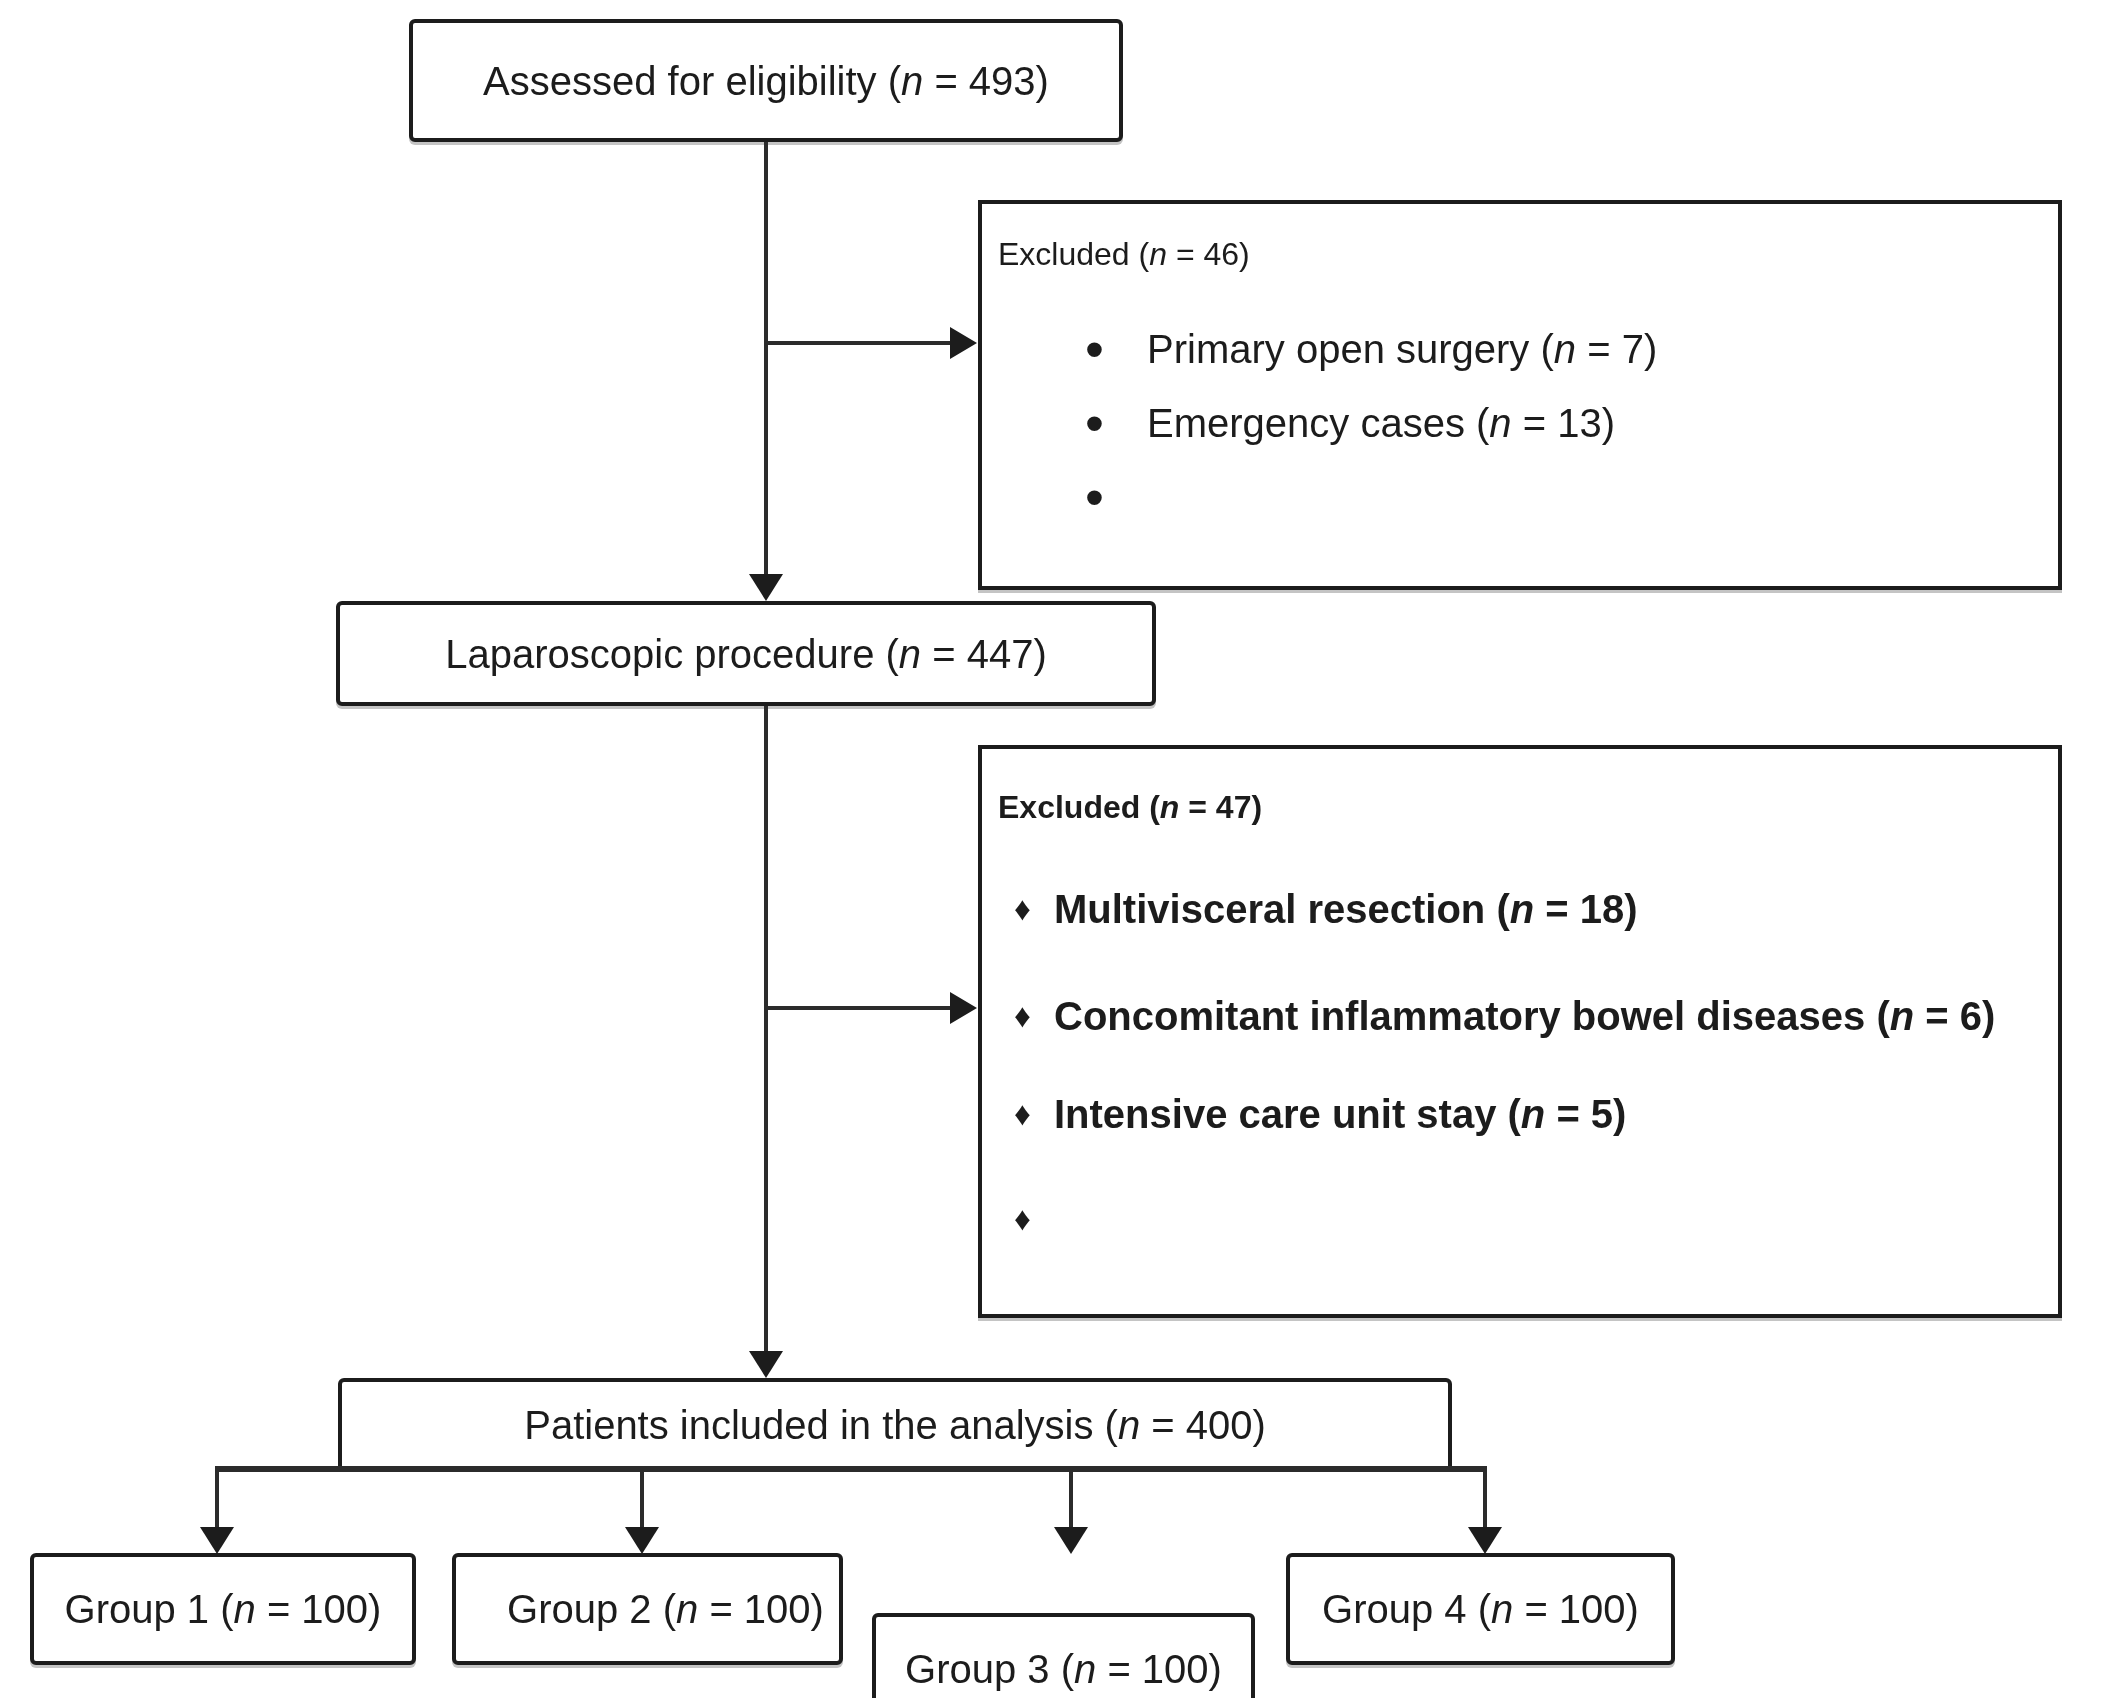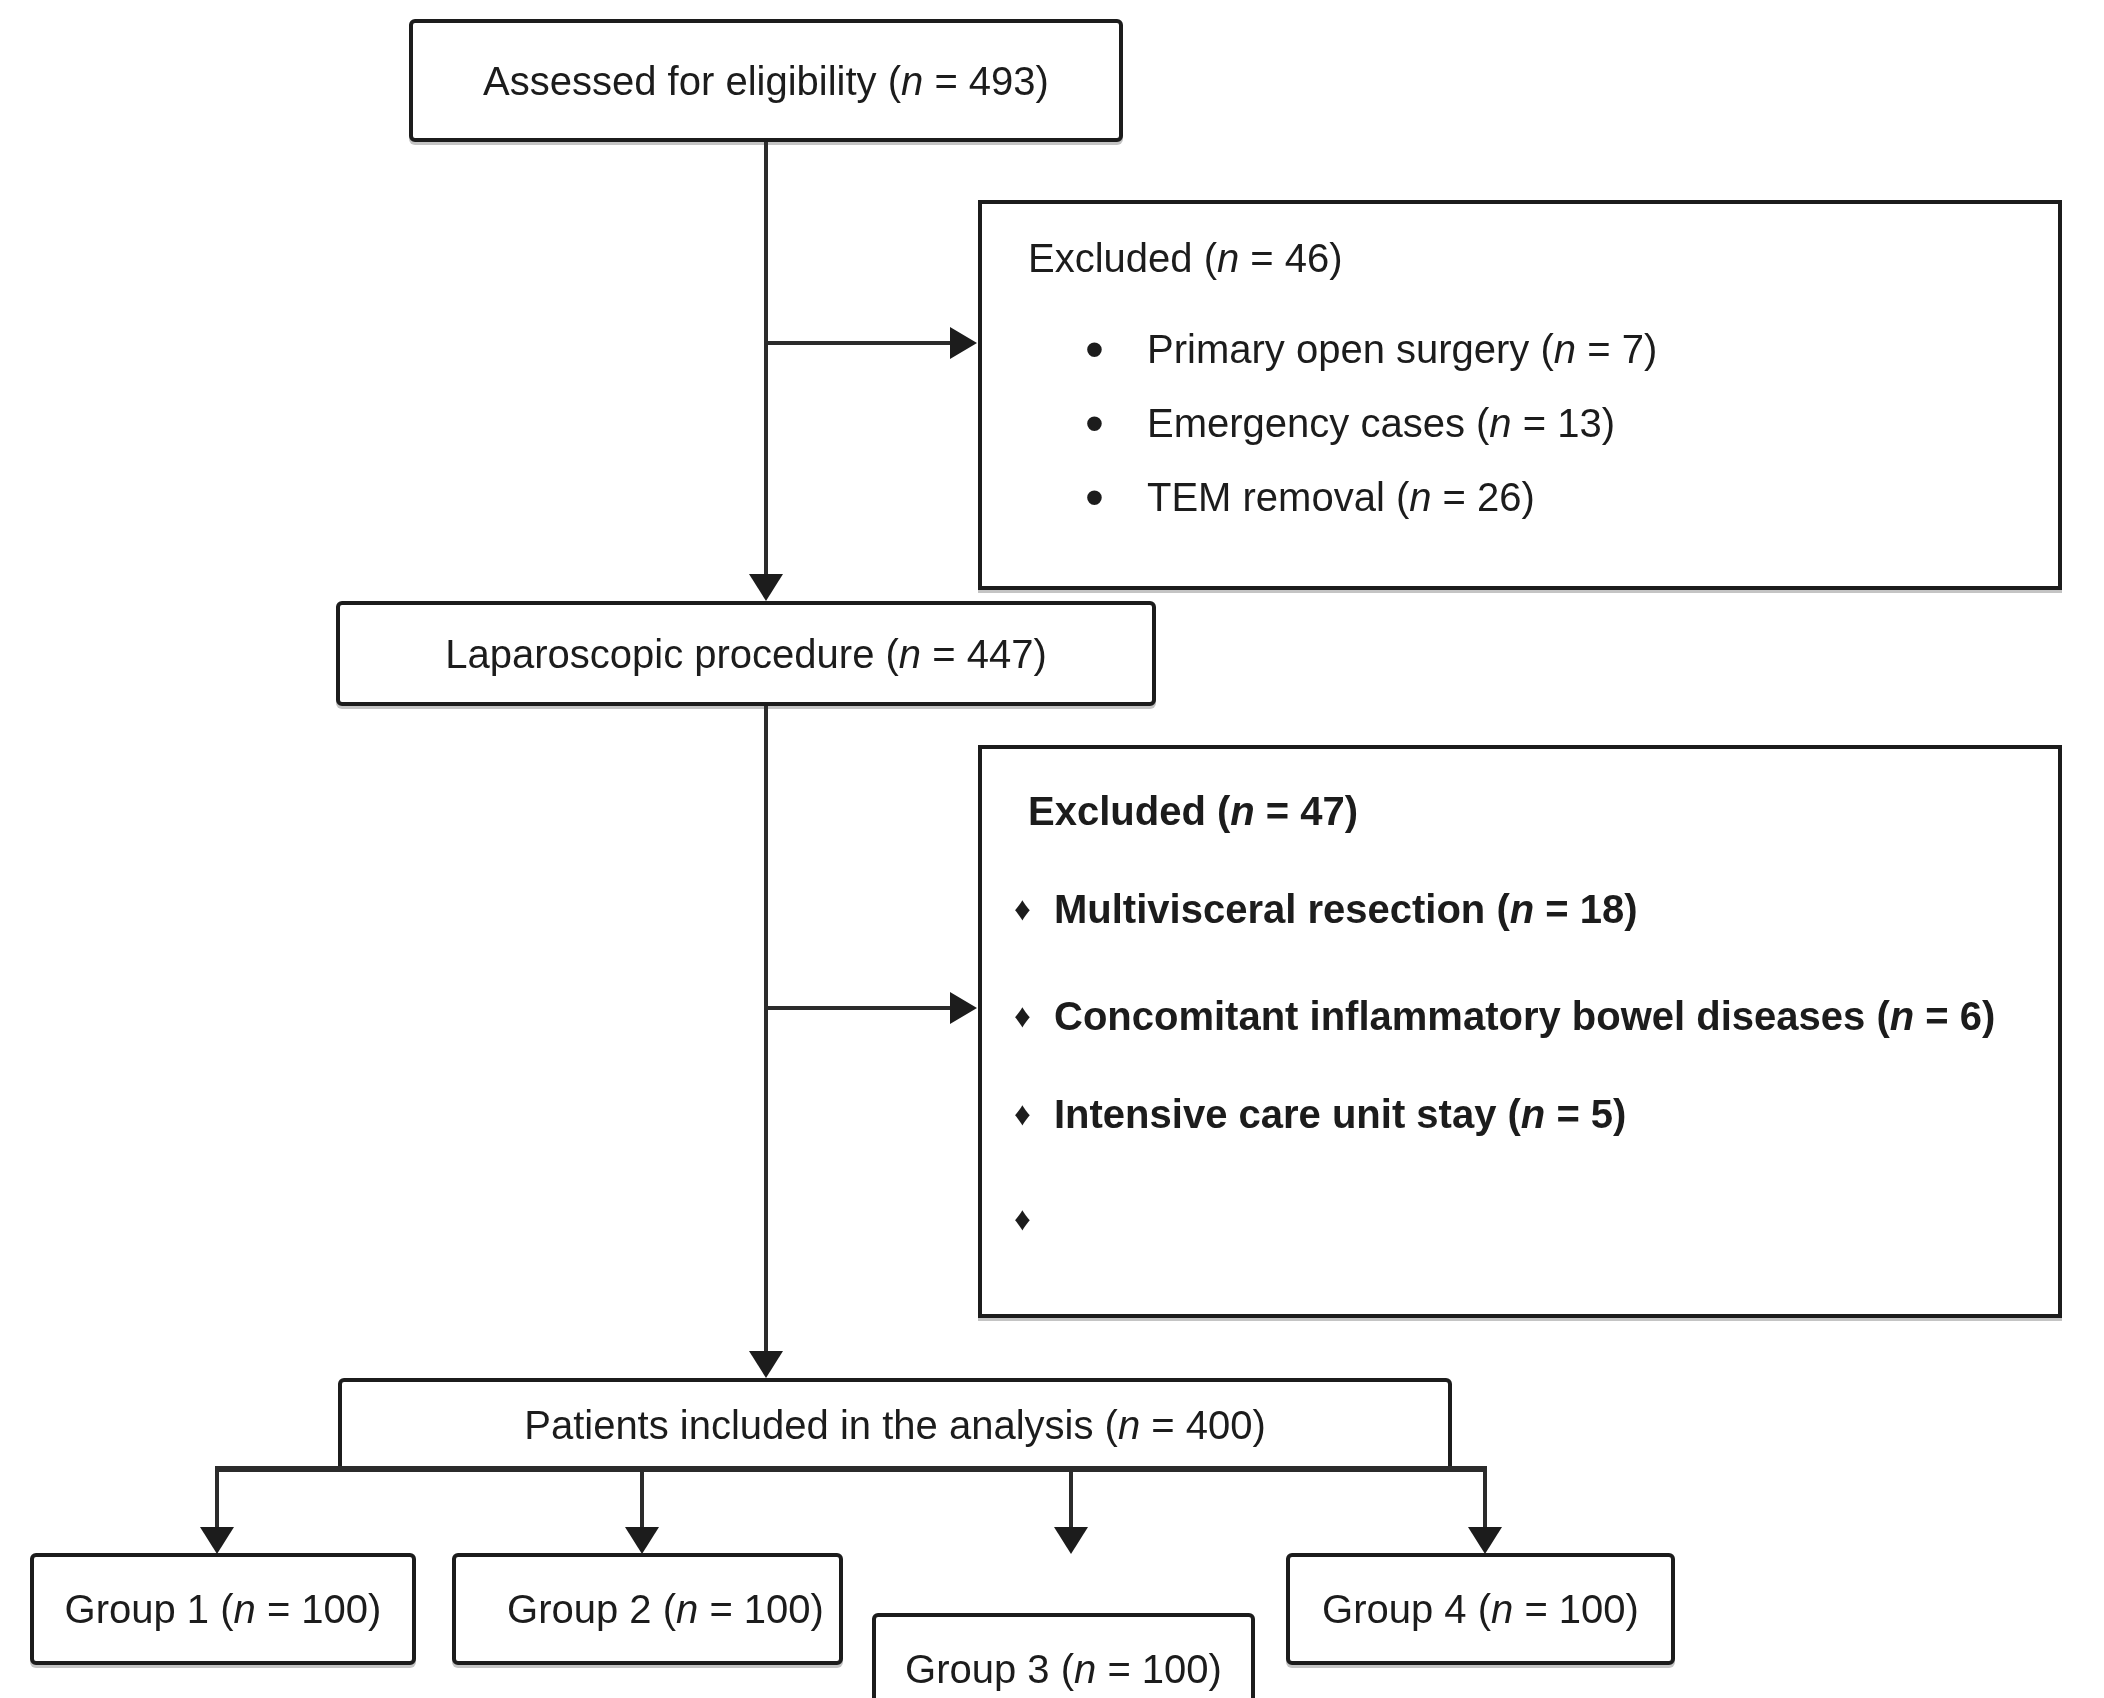--- a/index.html
+++ b/index.html
@@ -38,21 +38,21 @@
     border-left:27px solid #1c1c1c;
   }
   
   #box-assessed{left:409px;top:19px;width:714px;height:123px;}
   #stem1{left:764px;top:142px;width:4px;height:434px;}
   #head1{left:749px;top:574px;}
   #branch1{left:766px;top:341px;width:186px;height:4px;}
   #bhead1{left:950px;top:327px;}
   
   #box-excluded1{left:978px;top:200px;width:1084px;height:390px;}
-  .ex-heading{position:absolute;left:46px;font-size:40px;white-space:nowrap;}
+  .ex-heading{position:absolute;left:16px;font-size:32px;white-space:nowrap;}
   #box-excluded1 .ex-heading{top:32px;}
   .ex1-row{position:absolute;left:103px;display:flex;align-items:center;font-size:40px;white-space:nowrap;height:46px;}
   .bullet1{width:62px;font-size:54px;line-height:46px;}
   .ex1-r1{top:122px;} .ex1-r2{top:196px;} .ex1-r3{top:270px;}
   
   #box-lap{left:336px;top:601px;width:820px;height:105px;}
   #stem2{left:764px;top:706px;width:4px;height:646px;}
   #head2{left:749px;top:1351px;}
   #branch2{left:766px;top:1006px;width:186px;height:4px;}
   #bhead2{left:950px;top:992px;}
@@ -95,21 +95,20 @@
     <div class="ex1-row ex1-r1">
       <span class="bullet1">•</span>
       <span><span>Primary open surgery (</span><i class="nvar">n</i><span> = 7)</span></span>
     </div>
     <div class="ex1-row ex1-r2">
       <span class="bullet1">•</span>
       <span><span>Emergency cases (</span><i class="nvar">n</i><span> = 13)</span></span>
     </div>
     <div class="ex1-row ex1-r3">
       <span class="bullet1">•</span>
-      <span><span>TEM removal (</span><i class="nvar">n</i><span> = 26)</span></span>
     </div>
   </div>
 
   <div class="box center-box" id="box-lap">
     <span><span>Laparoscopic procedure (</span><i class="nvar">n</i><span> = 447)</span></span>
   </div>
 
   <div class="vline" id="stem2"></div>
   <div class="arrow-down" id="head2"></div>
 

